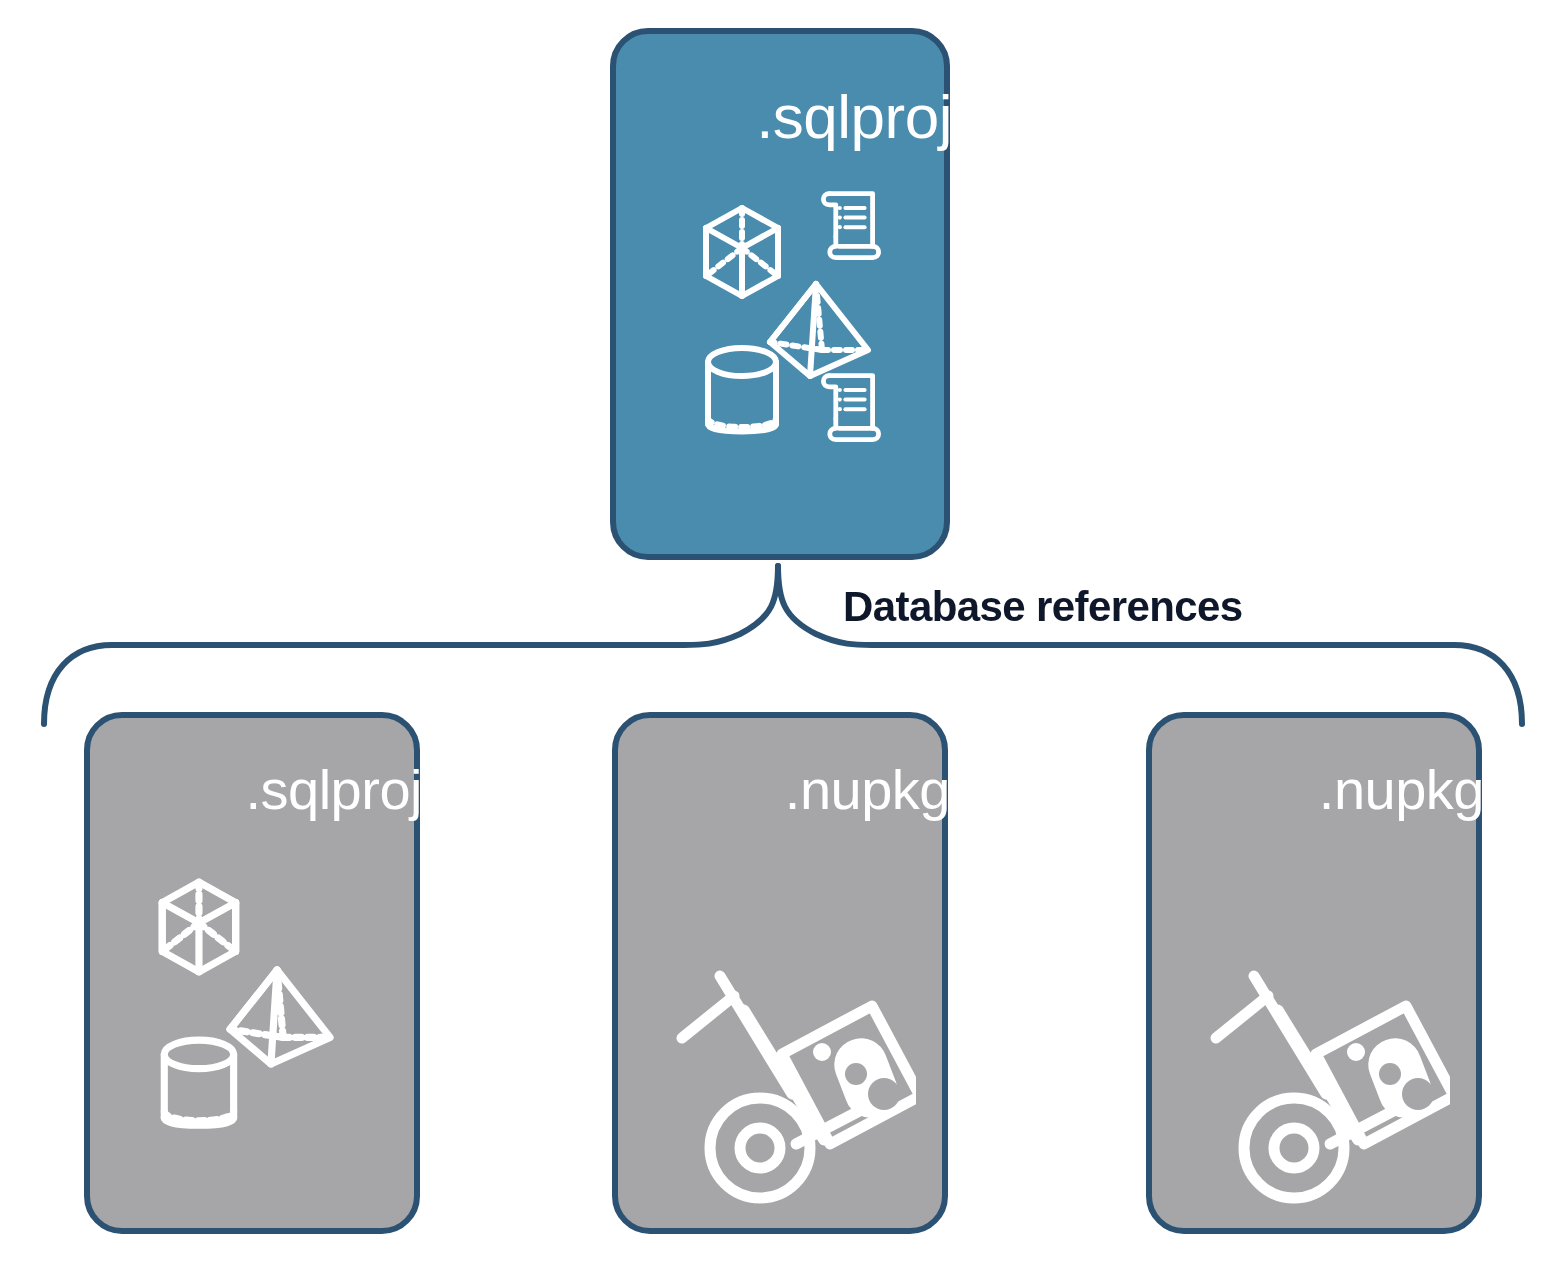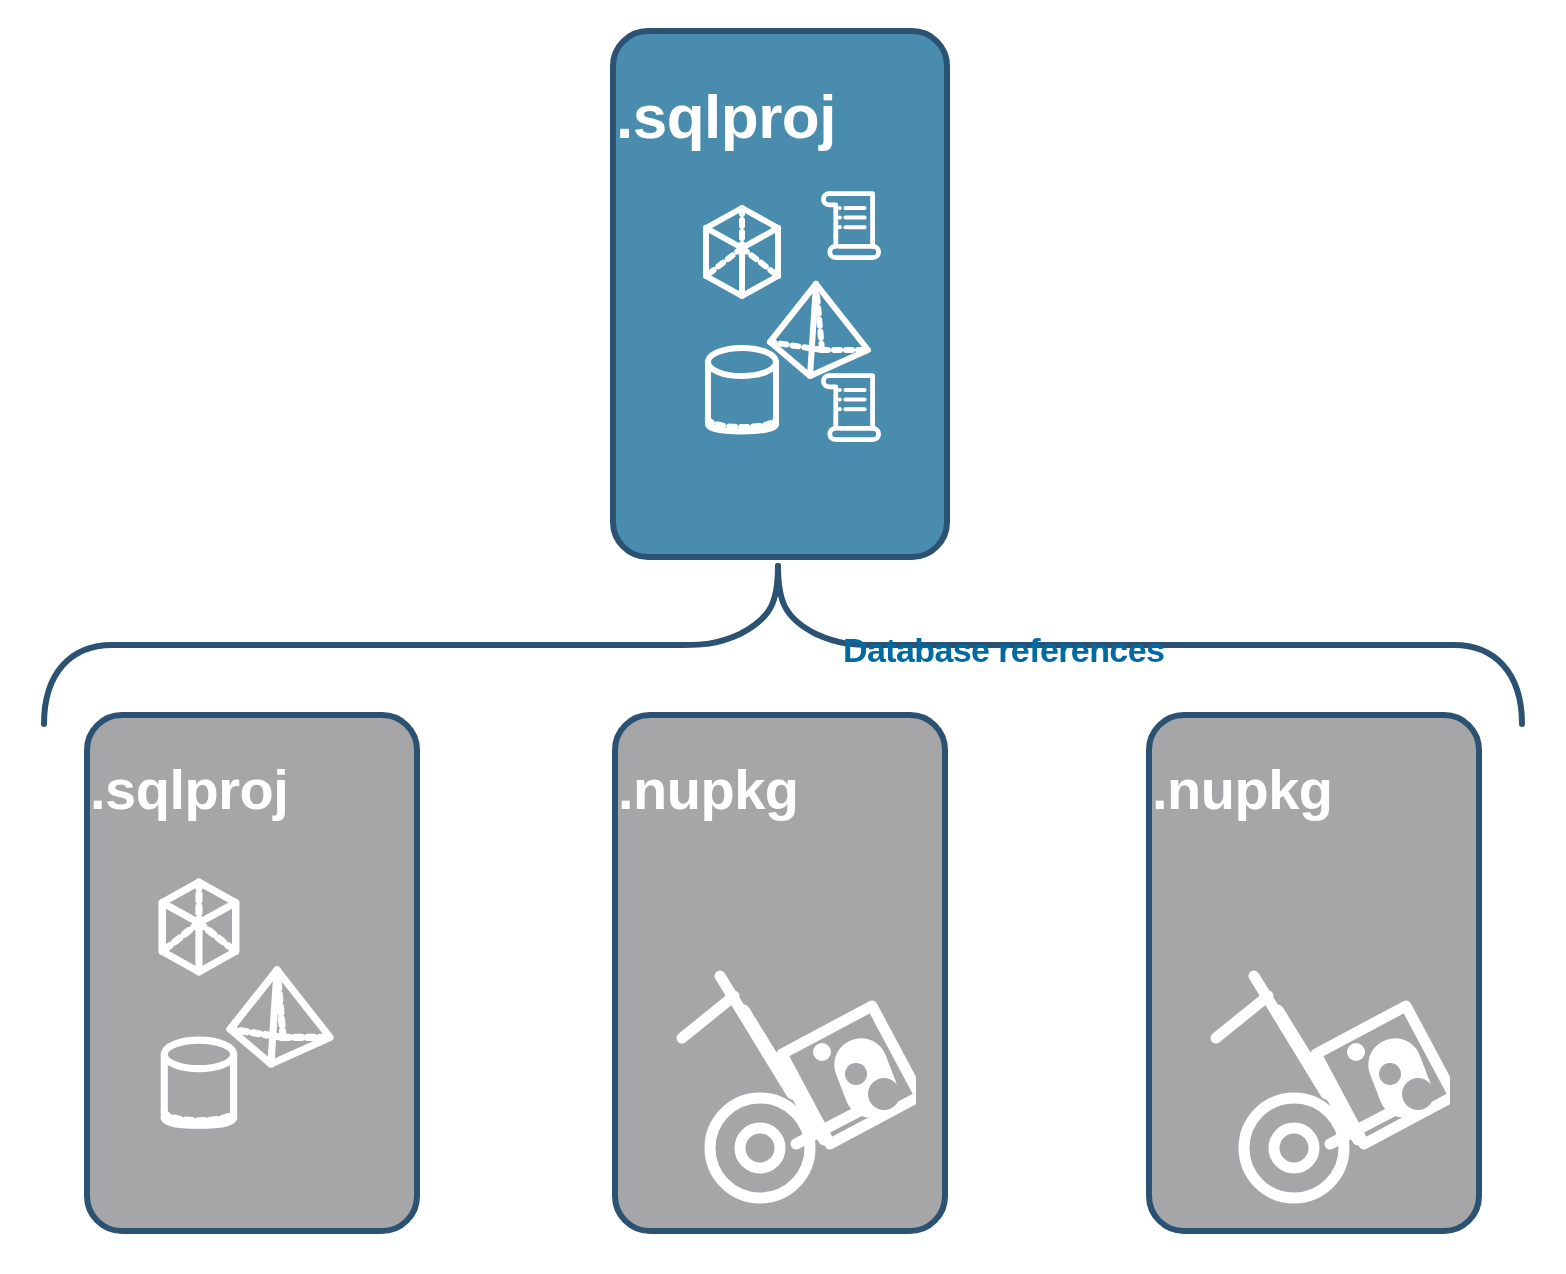--- a/index.html
+++ b/index.html
@@ -25,25 +25,25 @@
     box-sizing: border-box;
     border-radius: 38px;
     border: 6px solid #2b5272;
     display: block;
   }
   .card-blue { background: #4a8cae; }
   .card-gray { background: #a6a6a8; }
 
   .card-label {
     position: absolute;
-    left: 0;
+    left: 8px;
     width: 100%;
-    text-align: left;
+    text-align: right;
     color: #ffffff;
-    font-weight: bold;
+    font-weight: normal;
     letter-spacing: -0.5px;
     line-height: 1;
     user-select: none;
   }
 
   #card-top {
     left: 610px;
     top: 28px;
     width: 340px;
     height: 532px;
@@ -95,27 +95,26 @@
     left: 0; top: 0;
     width: 1566px;
     height: 1274px;
     pointer-events: none;
   }
 
   #brace-label {
     position: absolute;
     left: 843px;
     top: 586px;
-    font-size: 34px;
+    font-size: 42px;
     font-weight: bold;
-    color: #0369a1;
+    color: #0f172a;
     letter-spacing: -0.6px;
     white-space: nowrap;
     line-height: 1;
-    margin-top: 47px;
   }
 </style>
 </head>
 <body>
 
 <div id="stage">
 
   <svg id="brace-layer" viewBox="0 0 1566 1274" width="1566" height="1274" xmlns="http://www.w3.org/2000/svg">
     <g fill="none" stroke="#2b5272" stroke-width="6" stroke-linecap="round">
 

